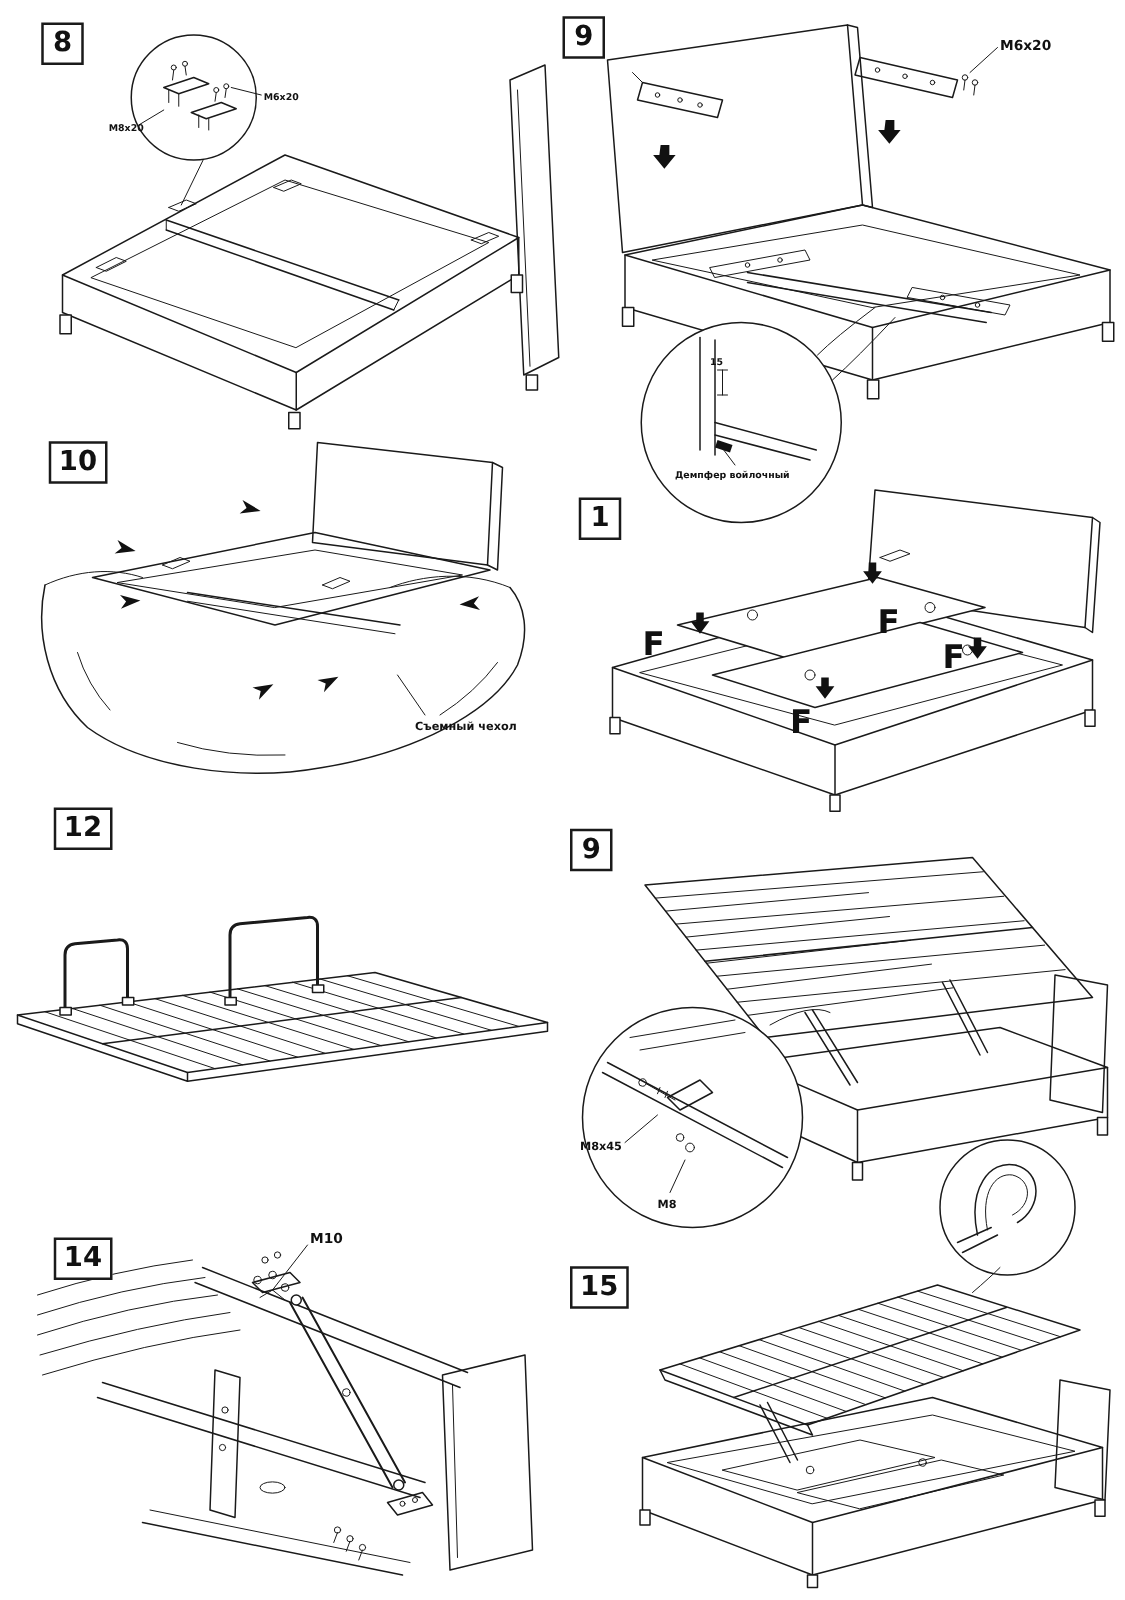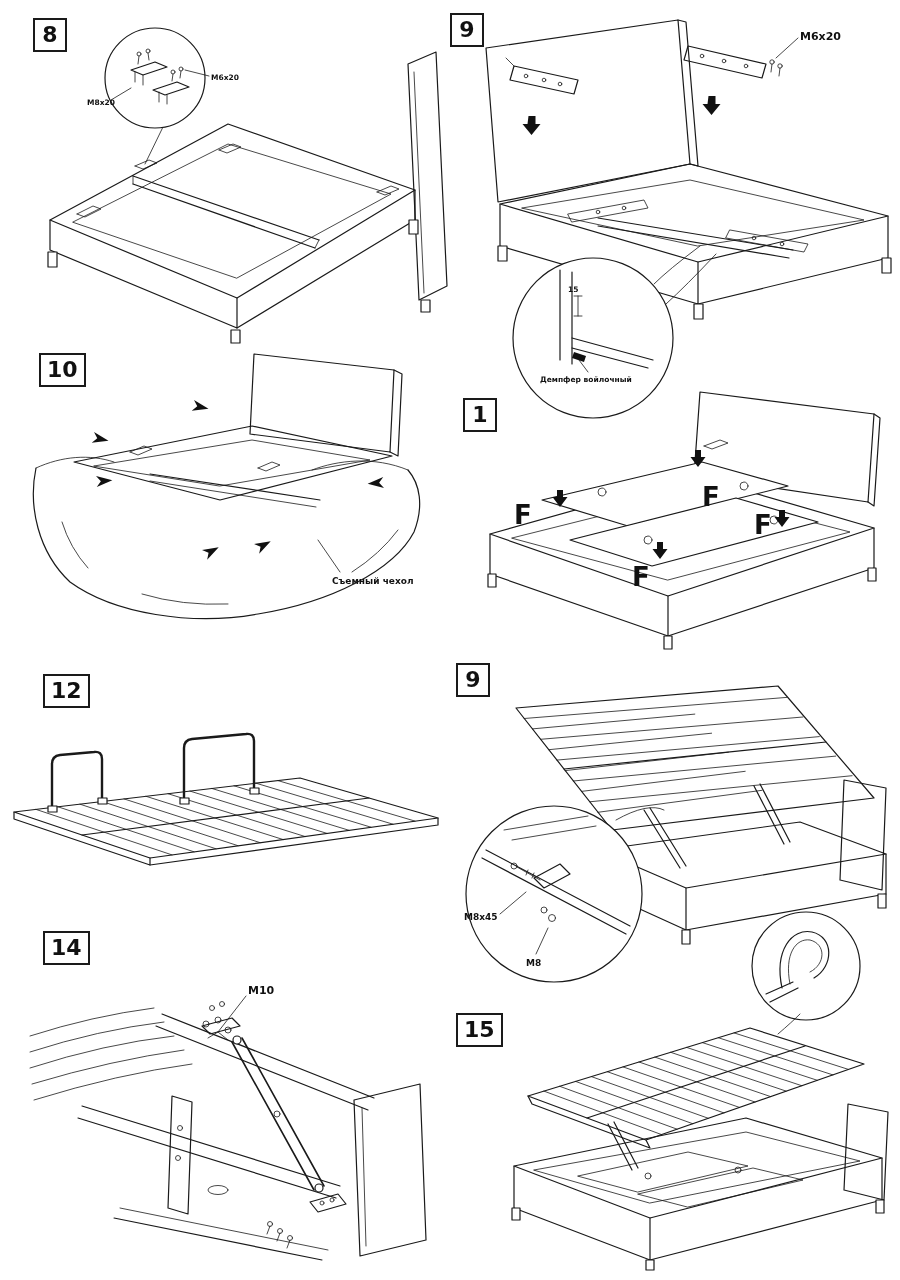--- a/index.html
+++ b/index.html
@@ -206,21 +206,21 @@
       <text class="lbl-F" x="250" y="124">F</text>
       <text class="lbl-F" x="302" y="152">F</text>
       <text class="lbl-F" x="180" y="204">F</text>
       <path class="fb" d="M-3,0 h6 v7 h4.5 l-7.5,10 l-7.5,-10 h4.5 z" transform="translate(108,108)"></path>
       <path class="fb" d="M-3,0 h6 v7 h4.5 l-7.5,10 l-7.5,-10 h4.5 z" transform="translate(246,68)"></path>
       <path class="fb" d="M-3,0 h6 v7 h4.5 l-7.5,10 l-7.5,-10 h4.5 z" transform="translate(330,128)"></path>
       <path class="fb" d="M-3,0 h6 v7 h4.5 l-7.5,10 l-7.5,-10 h4.5 z" transform="translate(208,160)"></path>
     </g>
   </svg>
 
-  <div class="step-num" style="left:43px;top:674px">12</div>
+  <div class="step-num" style="left:43px;top:646px">12</div>
   <svg class="draw" style="left:8px;top:722px" width="436" height="156" viewBox="0 0 436 156">
     <g>
       <polygon class="ln" points="6,90 292,56 430,96 142,136"></polygon>
       <polyline class="ln" points="6,90 6,97 142,143 142,136"></polyline>
       <polyline class="ln" points="142,143 430,103 430,96"></polyline>
 
       <g class="thin">
         <line x1="28" y1="87.4" x2="164" y2="132.9"></line>
         <line x1="50" y1="84.8" x2="186" y2="129.8"></line>
         <line x1="72" y1="82.2" x2="208" y2="126.8"></line>
@@ -303,21 +303,21 @@
     </g>
     <g>
       <circle class="fw" cx="358" cy="284" r="54"></circle>
       <path class="ln" d="M334,306 C326,268 344,246 364,250 C386,255 386,284 366,296"></path>
       <path class="thin" d="M342,302 C336,272 348,256 362,258 C378,262 378,282 362,290"></path>
       <line class="ln" x1="318" y1="312" x2="345" y2="300"></line>
       <line class="ln" x1="322" y1="320" x2="350" y2="306"></line>
     </g>
   </svg>
 
-  <div class="step-num" style="left:43px;top:931px">14</div>
+  <div class="step-num" style="left:43px;top:990px">14</div>
   <svg class="draw" style="left:22px;top:978px" width="410" height="288" viewBox="0 0 410 288">
     <line class="thin" x1="224" y1="18" x2="196" y2="54"></line>
     <line class="thin" x1="196" y1="54" x2="186" y2="60"></line>
     <line class="thin" x1="196" y1="54" x2="206" y2="62"></line>
     <text class="lbl-b" x="226" y="16">M10</text>
     <g>
       <path class="thin" d="M8,58 Q70,38 132,30"></path>
       <path class="thin" d="M8,74 Q76,52 142,44"></path>
       <path class="thin" d="M8,90 Q82,66 152,58"></path>
       <path class="thin" d="M10,106 Q90,82 162,72"></path>

